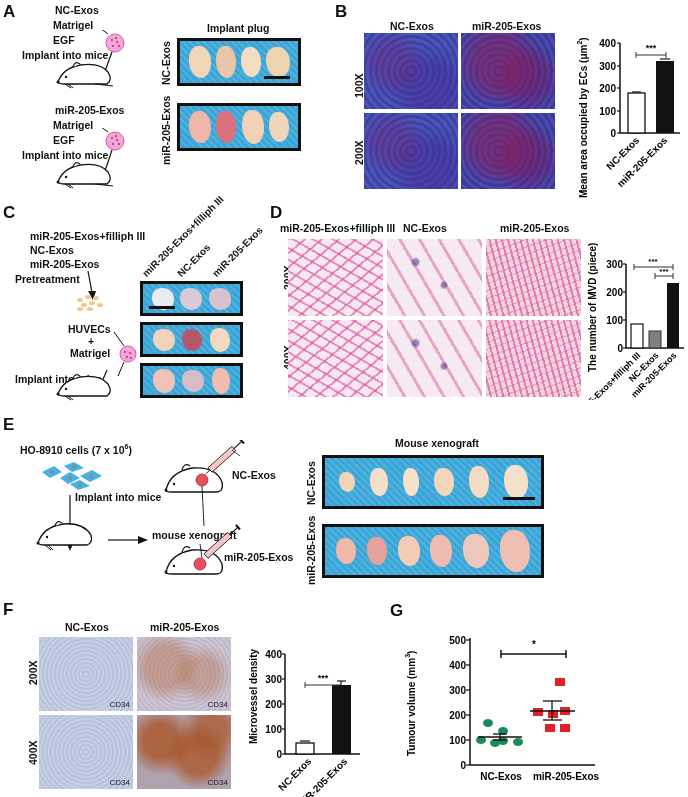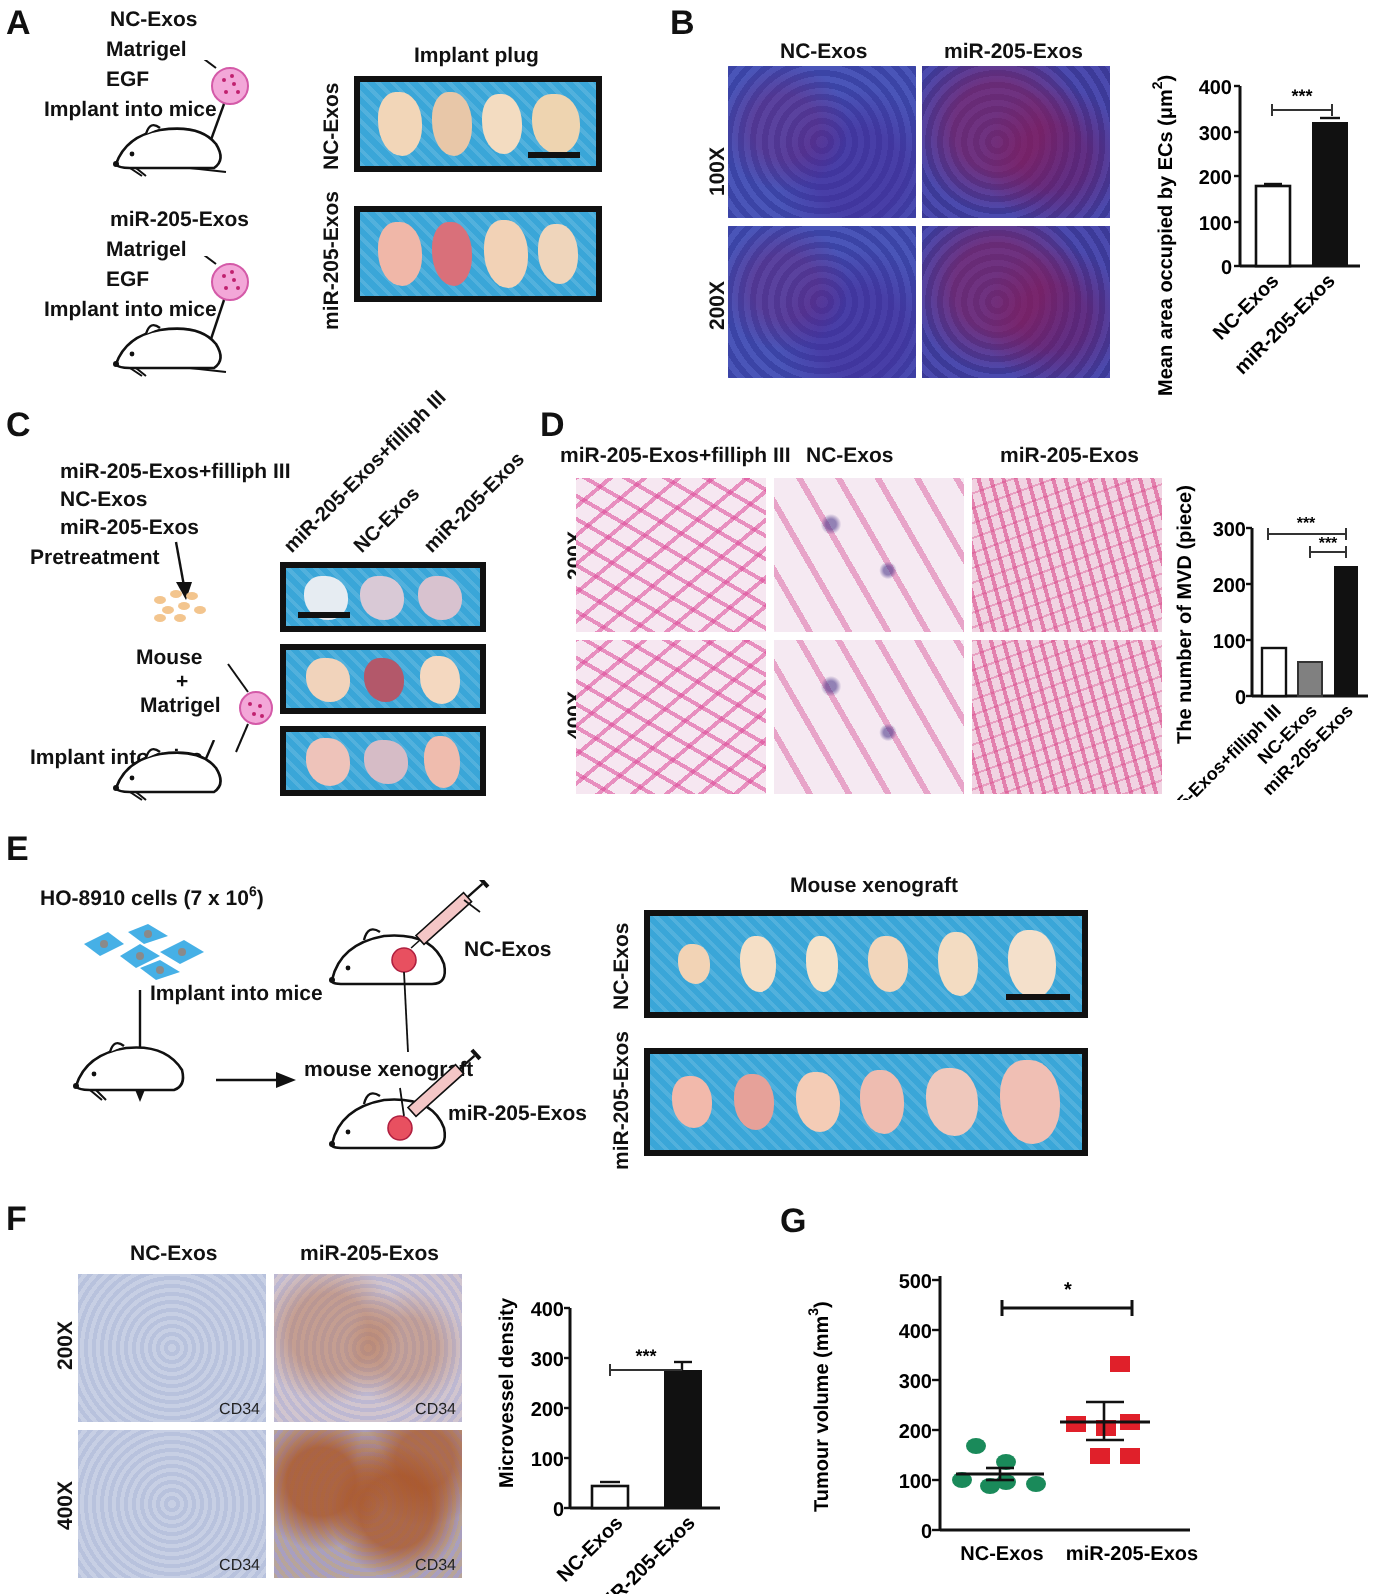--- a/index.html
+++ b/index.html
@@ -184,21 +184,21 @@
       <ellipse cx="8" cy="8" rx="3" ry="2"></ellipse>
       <ellipse cx="16" cy="5" rx="3" ry="2"></ellipse>
       <ellipse cx="24" cy="6" rx="3" ry="2"></ellipse>
       <ellipse cx="12" cy="13" rx="3" ry="2"></ellipse>
       <ellipse cx="20" cy="11" rx="3" ry="2"></ellipse>
       <ellipse cx="28" cy="13" rx="3" ry="2"></ellipse>
       <ellipse cx="8" cy="17" rx="3" ry="2"></ellipse>
       <ellipse cx="18" cy="17" rx="3" ry="2"></ellipse>
     </g>
 </svg>
-<div class="txt" style="left:68px;top:323px;">Mouse</div>
+<div class="txt" style="left:68px;top:323px;">HUVECs</div>
 <div class="txt" style="left:88px;top:335px;">+</div>
 <div class="txt" style="left:70px;top:347px;">Matrigel</div>
 <svg class="abs" style="left:110px;top:328px;" width="30" height="50">
   <line x1="4" y1="4" x2="14" y2="18" stroke="#111" stroke-width="1"></line>
   <circle cx="18" cy="26" r="8" fill="#f3a7d8" stroke="#d45aa8" stroke-width="1"></circle>
   <g fill="#c0206e">
       <circle cx="15" cy="24" r="1"></circle>
       <circle cx="20" cy="25" r="1"></circle>
       <circle cx="17" cy="29" r="1"></circle>
       <circle cx="21" cy="30" r="1"></circle>

